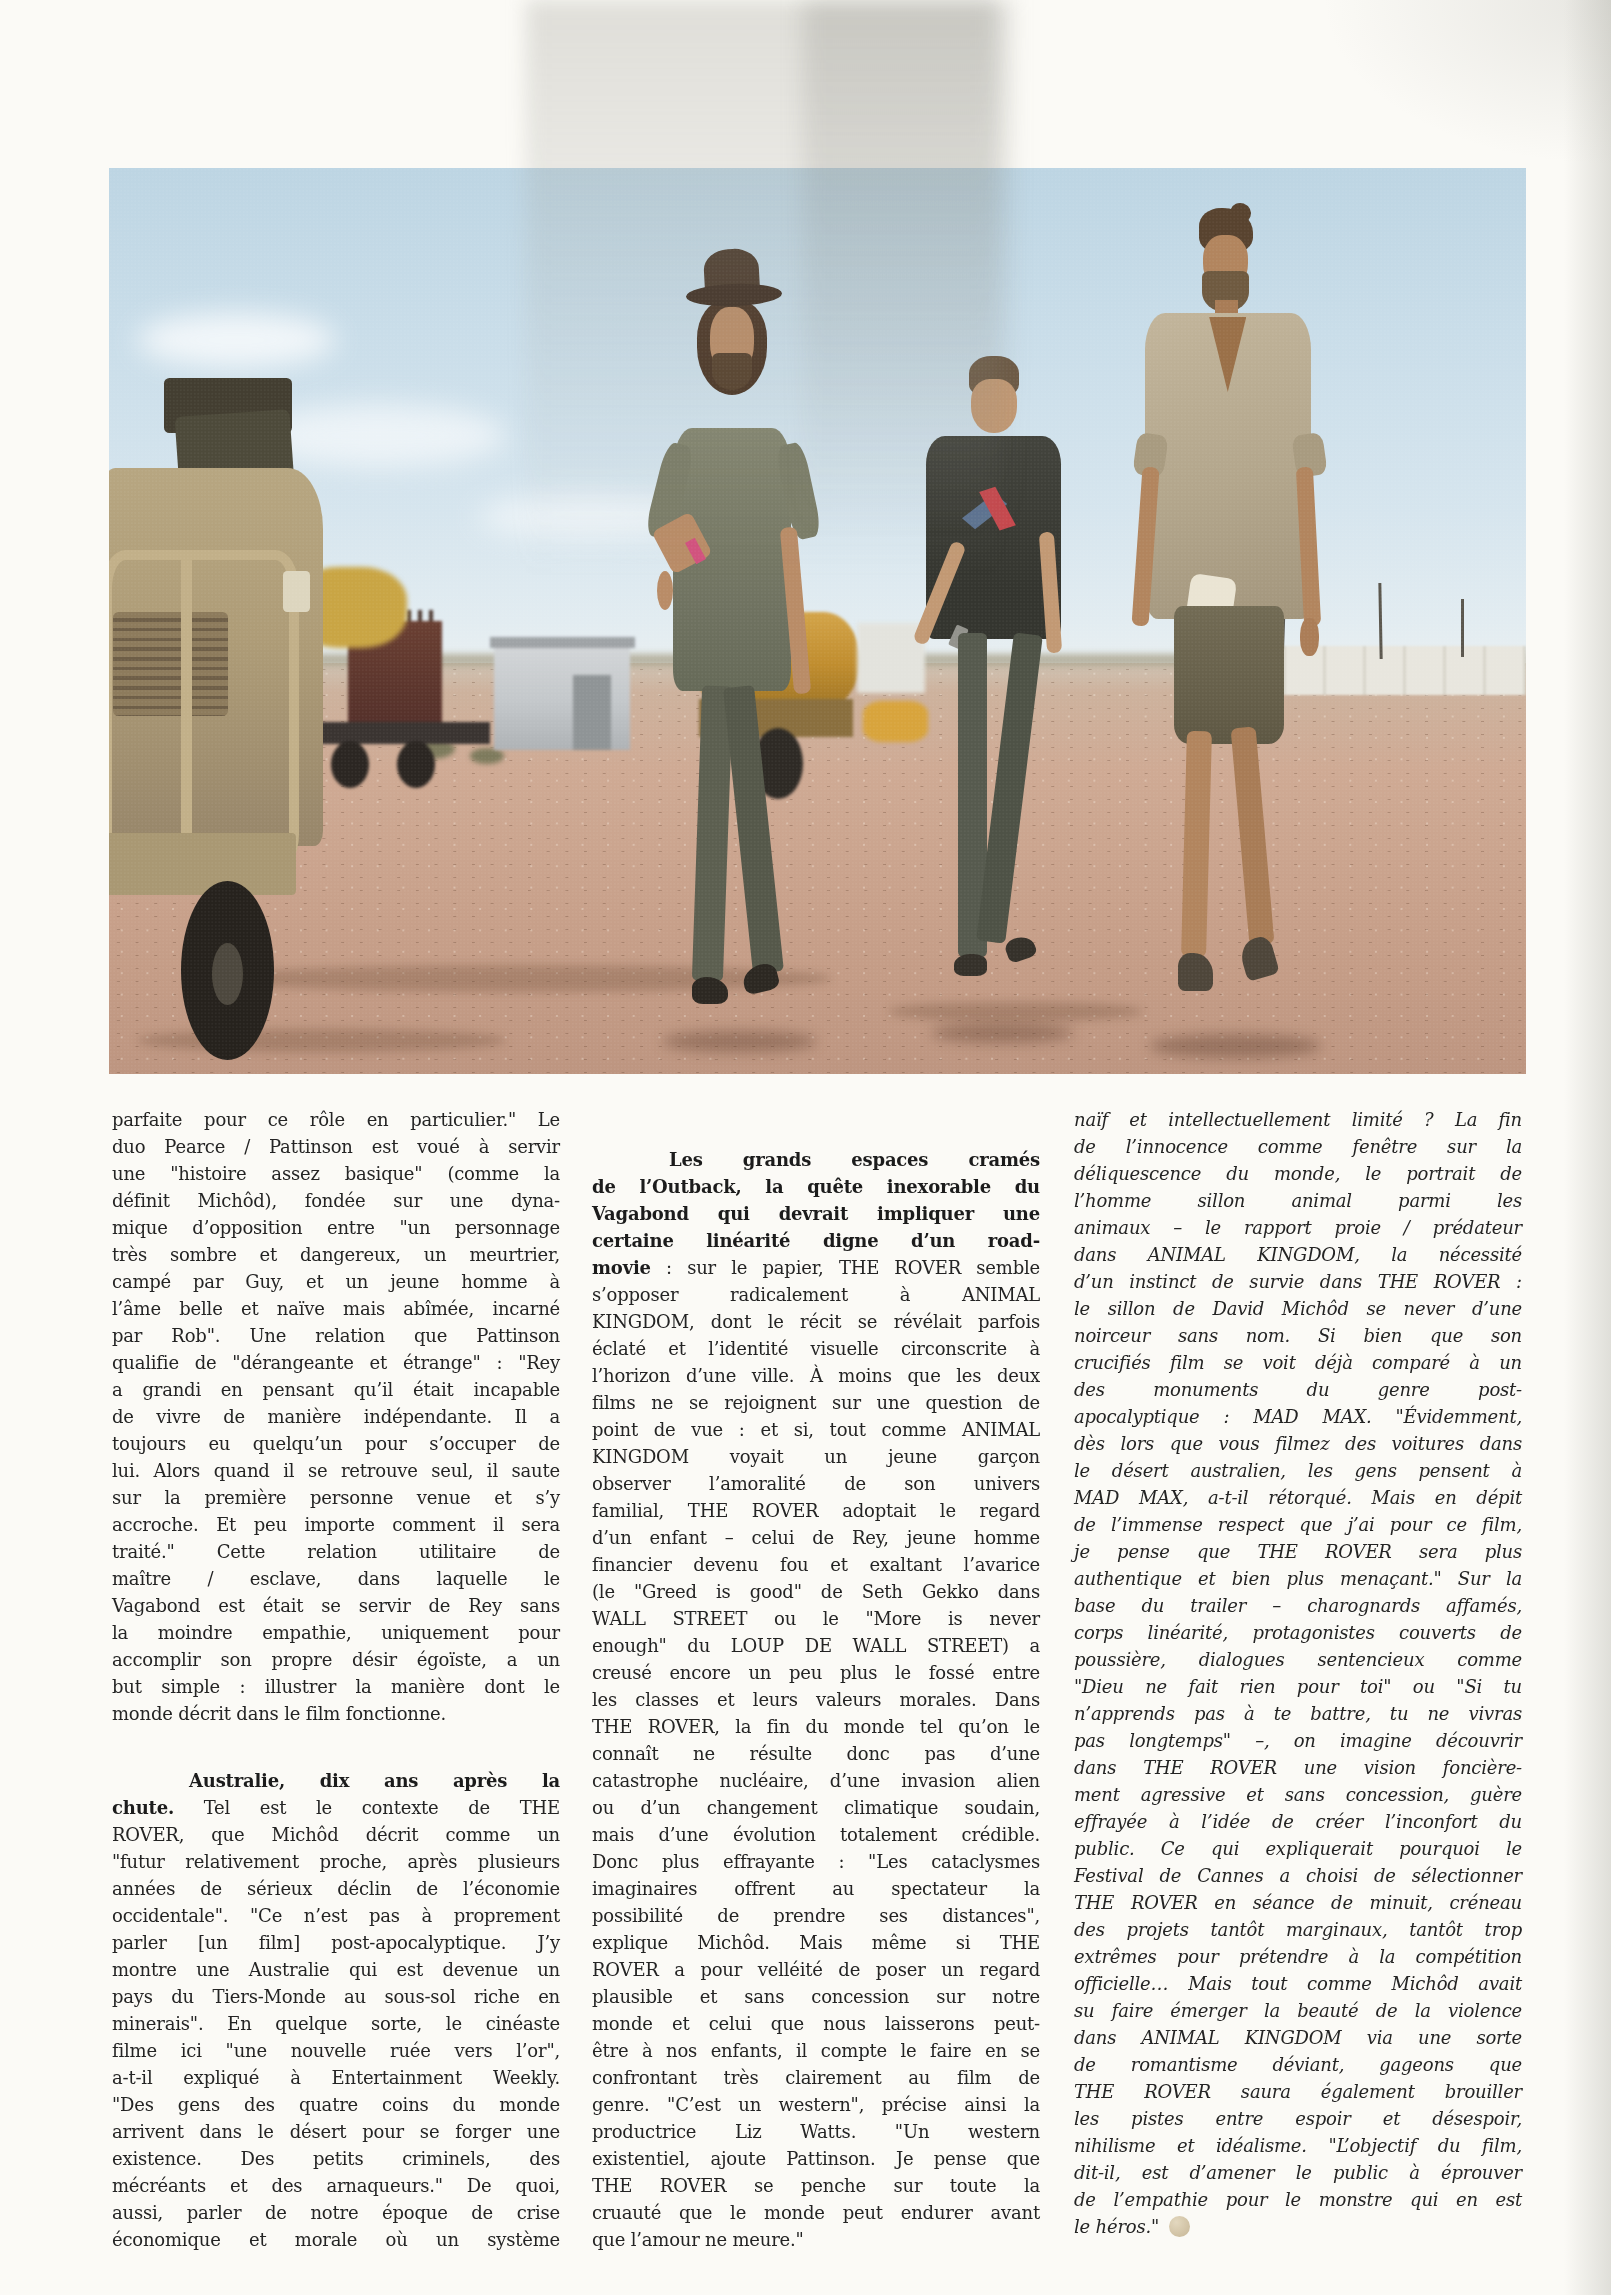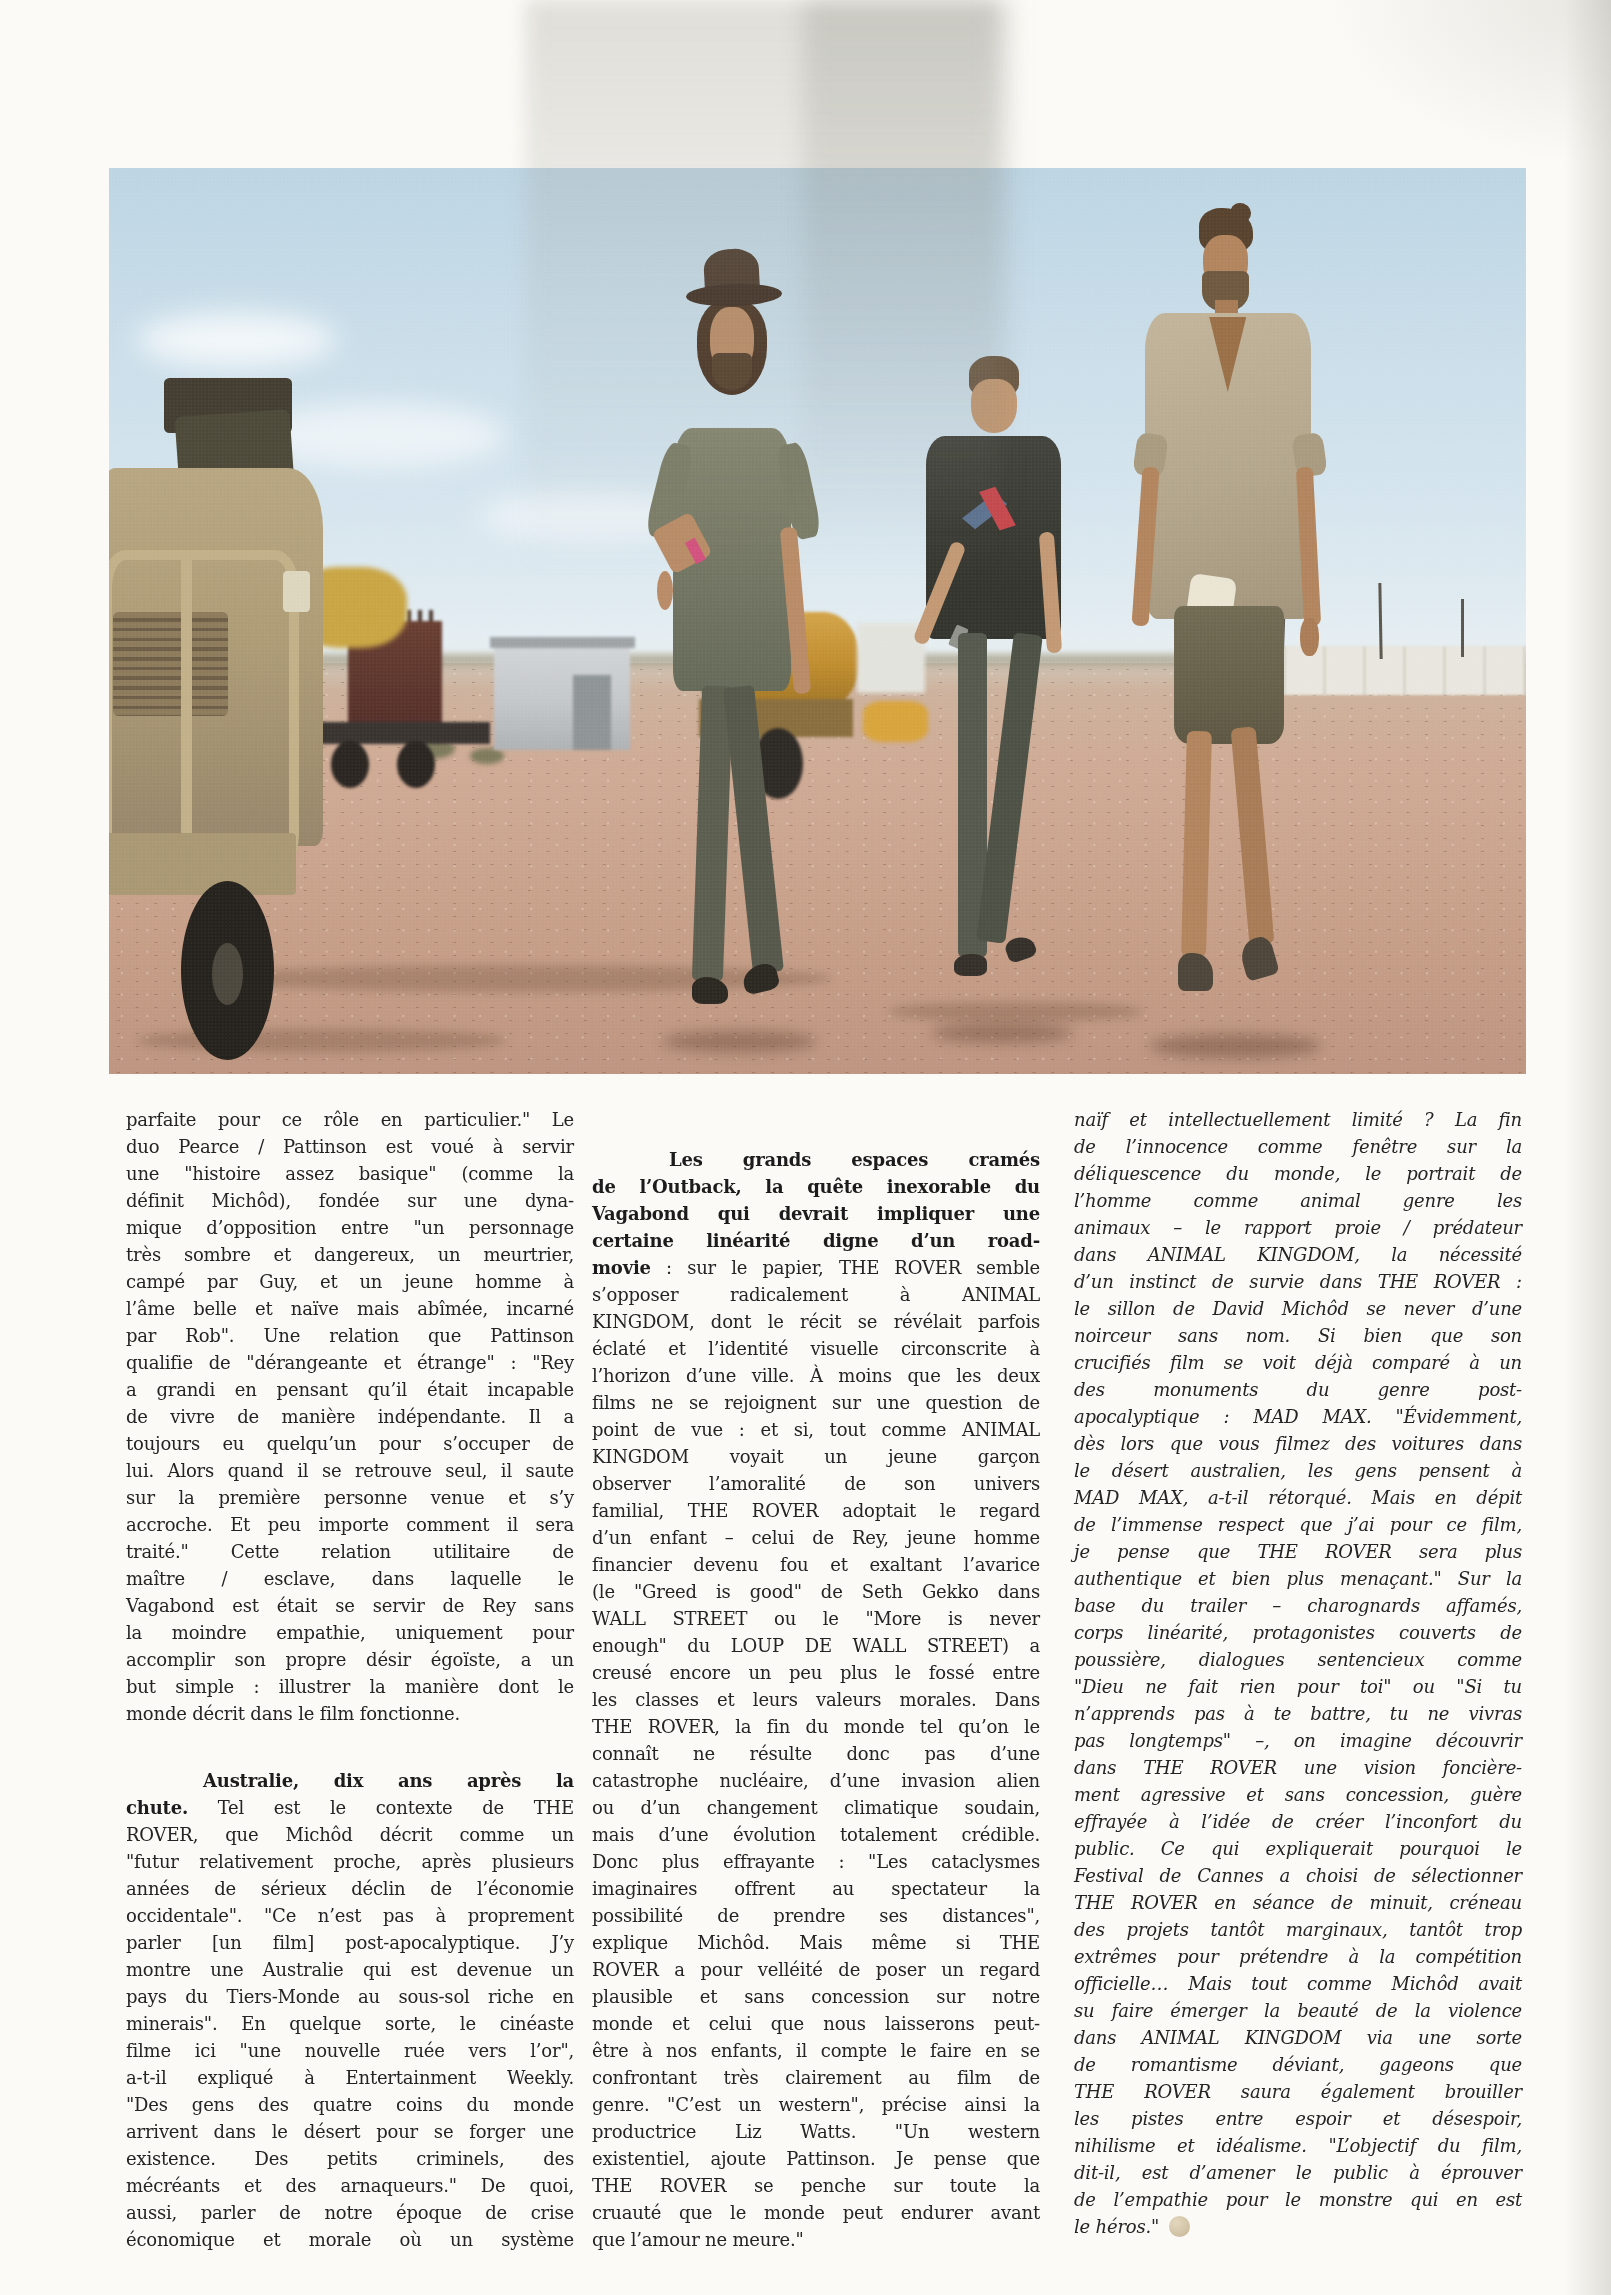--- a/index.html
+++ b/index.html
@@ -148,21 +148,21 @@
   .pearce .bootL{ left:25%; top:89%; width:17%; height:4.6%; background:#4e463a; border-radius:35% 55% 20% 20%; }
   .pearce .bootR{ left:56%; top:87.2%; width:16%; height:4.8%; background:#4e463a; border-radius:55% 35% 20% 20%; transform:rotate(-16deg); }
 
   .grain { left:0; top:0; width:100%; height:100%; z-index:8; pointer-events:none; opacity:.5;
     background-image:radial-gradient(rgba(255,255,255,.09) 0.7px, transparent 1px);
     background-size:3.5px 3.5px; }
 
   
   .col { position:absolute; top:1106px; width:448px; font-size:18px; line-height:27px;
          color:#242424; letter-spacing:-0.2px; }
-  .col.c1 { left:126px; } .col.c2 { left:592px; } .col.c3 { left:1074px;font-style:italic; }
+  .col.c1 { left:112px; } .col.c2 { left:592px; } .col.c3 { left:1074px;font-style:italic; }
   .para { }
   .para.gap { margin-top:26px; }
   .line { text-align:justify; text-align-last:justify; min-height:27px; }
   .line.last { text-align:left; text-align-last:left; }
   .line.indent { padding-left:77px;margin-top:40px; }
   .b { font-weight:bold; color:#1c1c1c; }
   .enddot { display:inline-block; width:21px; height:21px; border-radius:50%; margin-left:9.7px;
     vertical-align:-3.5px; background:radial-gradient(circle at 35% 30%, #e3d8bf, #cfc0a2 70%, #c3b394); }
 </style>
 </head>
@@ -379,21 +379,21 @@
         <div class="line">THE ROVER se penche sur toute la</div>
         <div class="line">cruauté que le monde peut endurer avant</div>
         <div class="line last">que l’amour ne meure."</div>
       </div>
     </div>
   <div class="col c3">
       <div class="para">
         <div class="line">naïf et intellectuellement limité ? La fin</div>
         <div class="line">de l’innocence comme fenêtre sur la</div>
         <div class="line">déliquescence du monde, le portrait de</div>
-        <div class="line">l’homme comme animal genre les</div>
+        <div class="line">l’homme sillon animal parmi les</div>
         <div class="line">animaux – le rapport proie / prédateur</div>
         <div class="line">dans ANIMAL KINGDOM, la nécessité</div>
         <div class="line">d’un instinct de survie dans THE ROVER :</div>
         <div class="line">le sillon de David Michôd se never d’une</div>
         <div class="line">noirceur sans nom. Si bien que son</div>
         <div class="line">crucifiés film se voit déjà comparé à un</div>
         <div class="line">des monuments du genre post-</div>
         <div class="line">apocalyptique : MAD MAX. "Évidemment,</div>
         <div class="line">dès lors que vous filmez des voitures dans</div>
         <div class="line">le désert australien, les gens pensent à</div>

